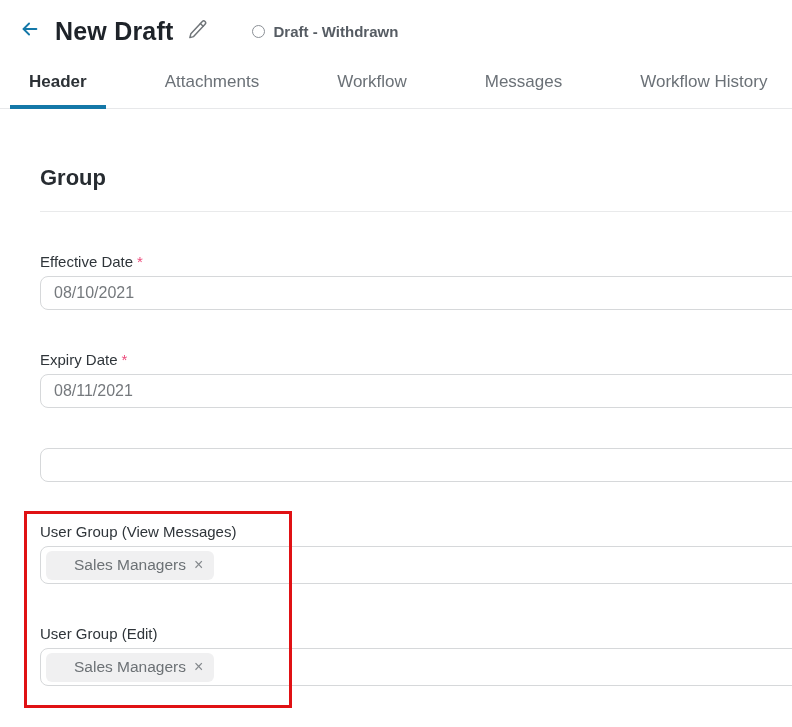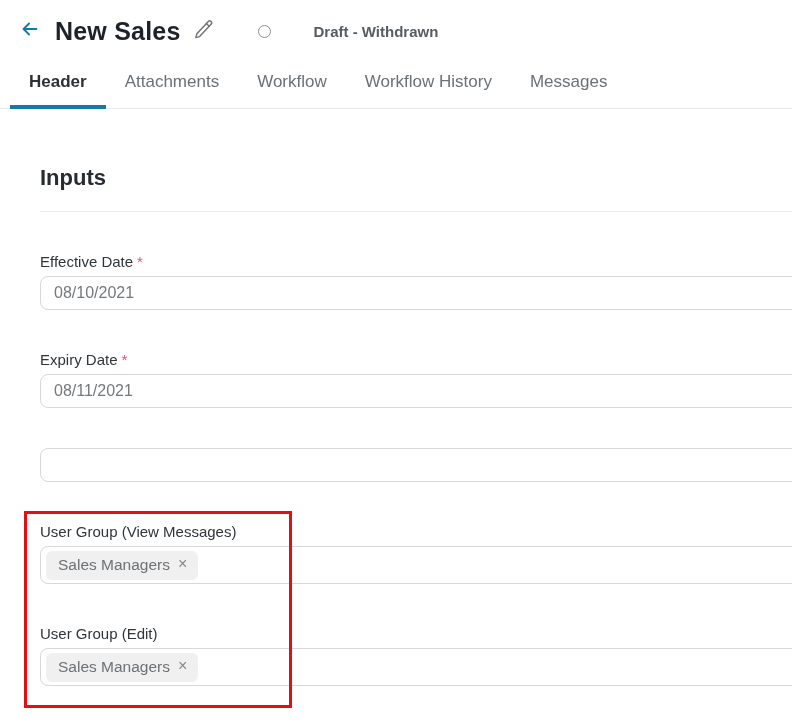--- a/index.html
+++ b/index.html
@@ -37,21 +37,20 @@
     width: 24px; height: 24px;
     margin-left: 12px;
     display: flex; align-items: center; justify-content: center;
     cursor: pointer;
     flex: 0 0 auto;
   }
   .status {
     display: flex;
     align-items: center;
     margin-left: 42px;
-    gap: 33px;
   }
   .status-circle {
     width: 13px; height: 13px;
     border: 1.6px solid #8b9096;
     border-radius: 50%;
     background: #ffffff;
     flex: 0 0 auto;
   }
   .status-label {
     margin-left: 9px;
@@ -60,20 +59,21 @@
     color: #565c63;
     white-space: nowrap;
   }
 
   
   .tabs {
     display: flex;
     margin-top: 12px;
     padding-left: 10px;
     border-bottom: 1px solid #e7e8ea;
+    gap: 40px;
   }
   .tab {
     position: relative;
     padding: 12px 19px 16px;
     font-size: 17px;
     color: #6b7177;
     cursor: pointer;
     white-space: nowrap;
   }
   .tab.active { color: #2c3136; font-weight: 600; }
@@ -134,23 +134,24 @@
     margin-top: 5px;
     width: 812px;               
     height: 38px;
     border: 1px solid #d6d8da;
     border-radius: 8px;
     padding-left: 5px;
     background: #ffffff;
   }
   .chip {
     display: inline-flex;
+    align-items: center;
     background: #f0f0f1;
     border-radius: 6px;
-    padding: 5px 11px 6px 12px;
+    padding: 5px 11px 6px 28px;
     font-size: 15.5px;
     color: #6c7175;
     white-space: nowrap;
   }
   .chip-x {
     margin-left: 8px;
     font-size: 16px;
     color: #84888c;
     cursor: pointer;
     line-height: 1;
@@ -172,46 +173,46 @@
 
 <div class="page-header">
   <span class="back-btn">
     <span>
       <svg width="22" height="22" viewBox="0 0 24 24" fill="none" stroke="#1478a8" stroke-width="2" stroke-linecap="round" stroke-linejoin="round">
         <path d="M19 12H5"></path>
           <path d="M11 18l-6-6 6-6"></path>
       </svg>
     </span>
   </span>
-  <span class="page-title">New Sales</span>
+  <span class="page-title">New Draft</span>
   <span class="edit-btn">
     <span>
       <svg width="22" height="22" viewBox="0 0 24 24" fill="none" stroke="#6f7478" stroke-width="1.6" stroke-linecap="round" stroke-linejoin="round">
         <path d="M16.7 3.8a2.1 2.1 0 0 1 3 3L7.2 20.3l-4.1 1.1 1.1-4.1L16.7 3.8z"></path>
         <path d="M14.6 5.9l3 3"></path>
       </svg>
     </span>
   </span>
   <span class="status">
     <span class="status-circle"></span>
     <span class="status-label">Draft - Withdrawn</span>
   </span>
 </div>
 
 <div class="tabs">
   <span class="tab active">Header</span>
   <span class="tab">Attachments</span>
   <span class="tab">Workflow</span>
+  <span class="tab">Messages</span>
   <span class="tab">Workflow History</span>
-  <span class="tab">Messages</span>
 </div>
 
 <div class="content">
 
-  <div class="section-title">Inputs</div>
+  <div class="section-title">Group</div>
   <div class="section-divider"></div>
 
   <div class="field first">
     <div class="field-label-row">
       <span>Effective Date</span>
       <span class="required-marker">*</span>
     </div>
     <input class="text-input" type="text" value="08/10/2021" style="">
   </div>
 

